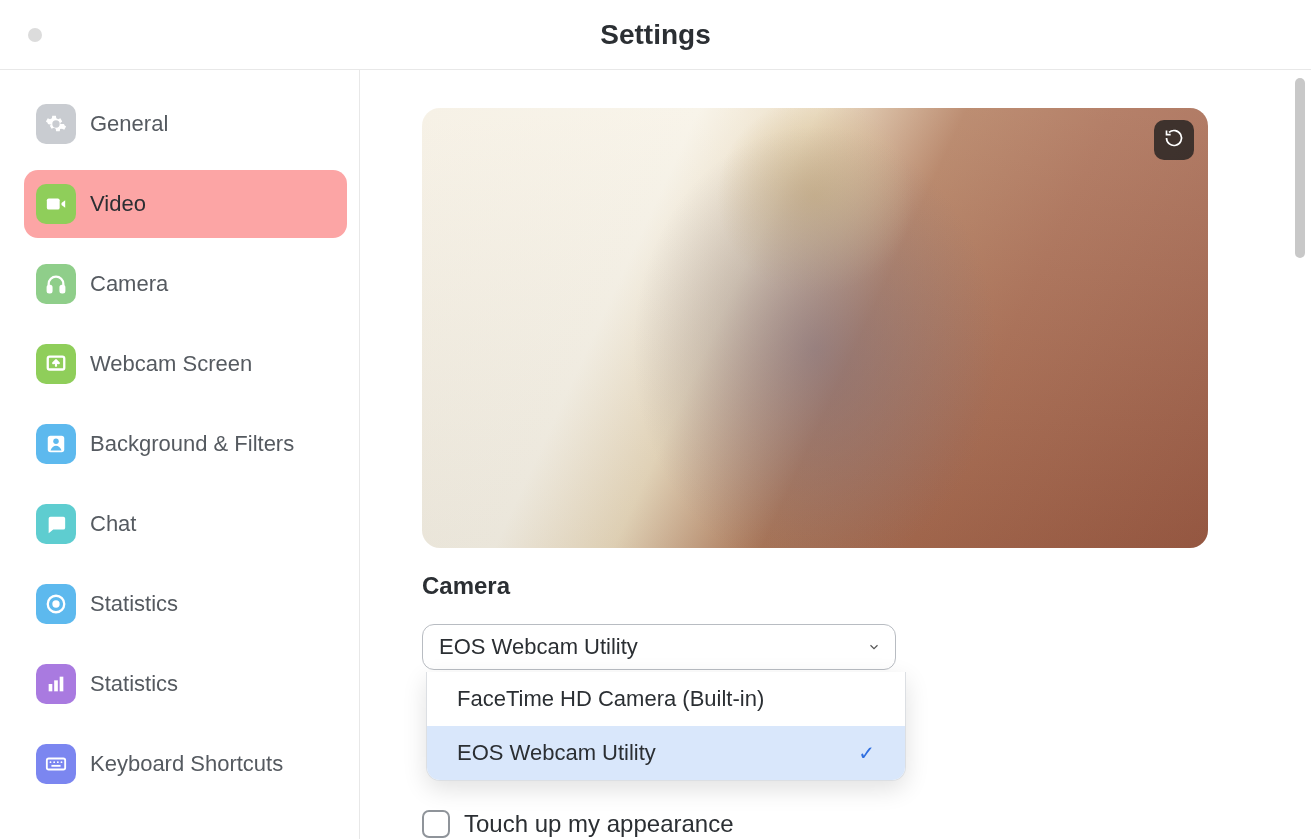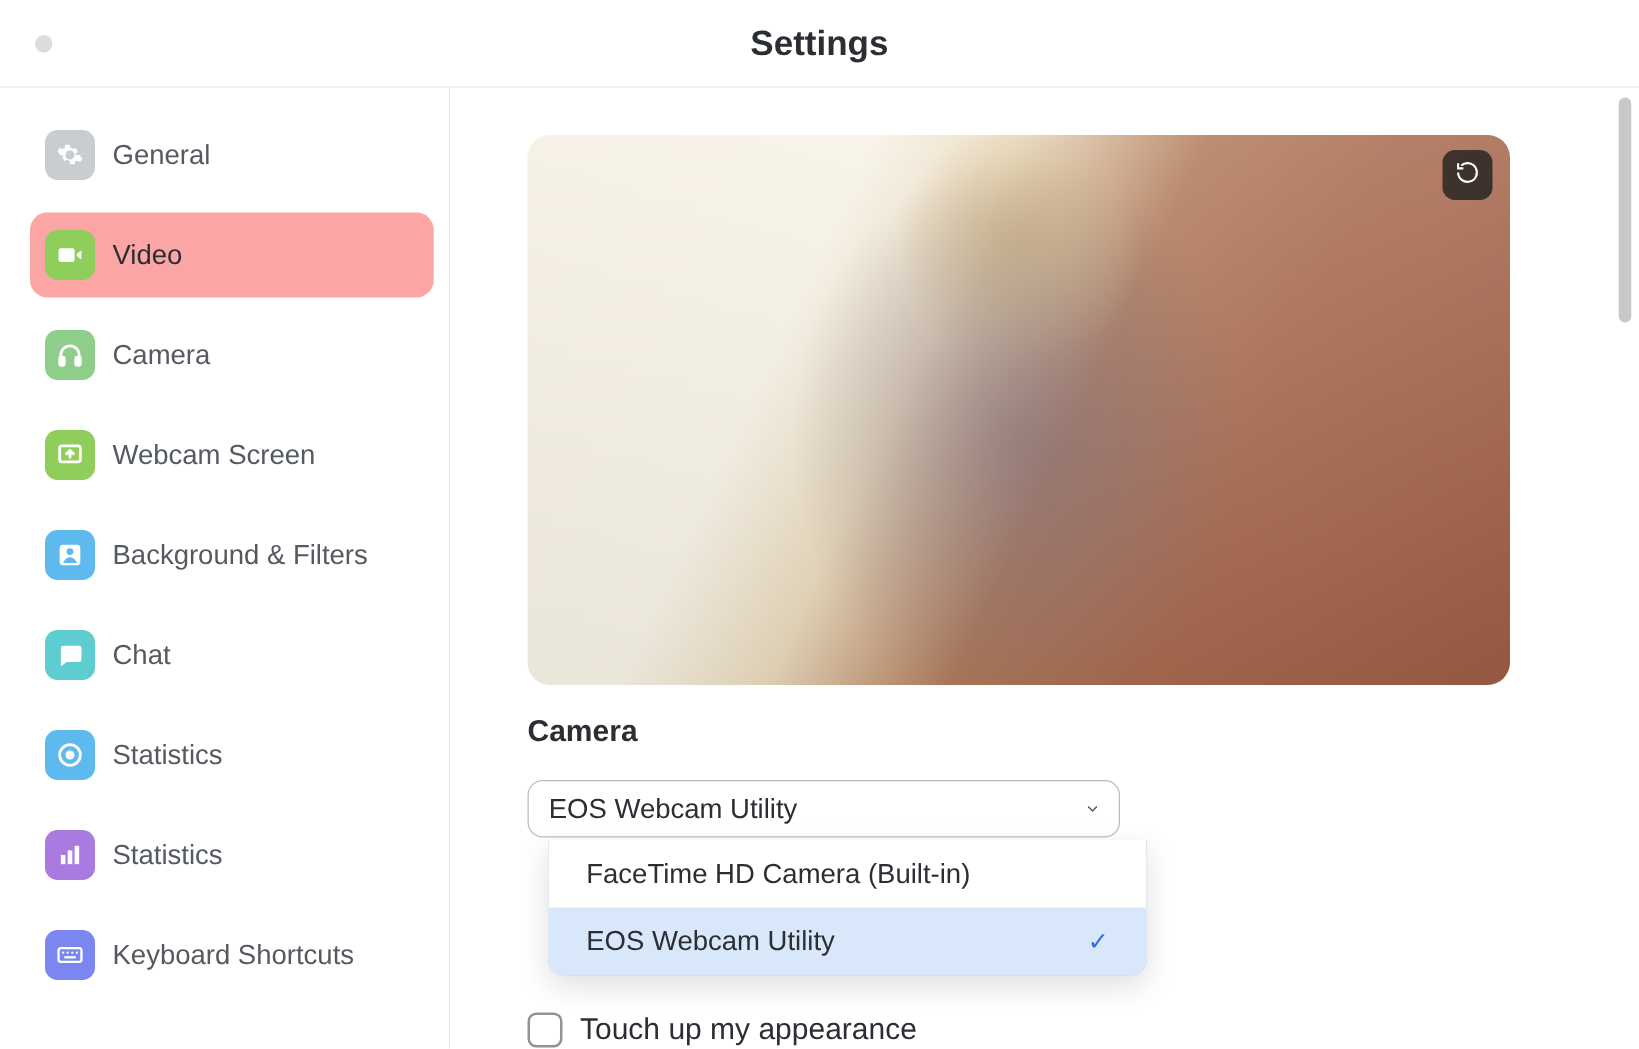--- a/index.html
+++ b/index.html
@@ -156,21 +156,21 @@
   .select-caret {
     position: absolute;
     right: 14px;
     top: 50%;
     transform: translateY(-50%);
   }
   .select-caret svg { width:14px; height:14px; stroke:#555; fill:none; stroke-width:2;}
   .dropdown {
     position: absolute;
     top: 48px;
-    left: 16px;
+    left: 4px;
     width: 480px;
     background: #fff;
     border: 1px solid #dcdfe3;
     border-top: none;
     border-radius: 0 0 14px 14px;
     box-shadow: 0 8px 24px rgba(0,0,0,0.12);
     overflow: hidden;
     z-index: 10;
   }
   .dropdown-item {

